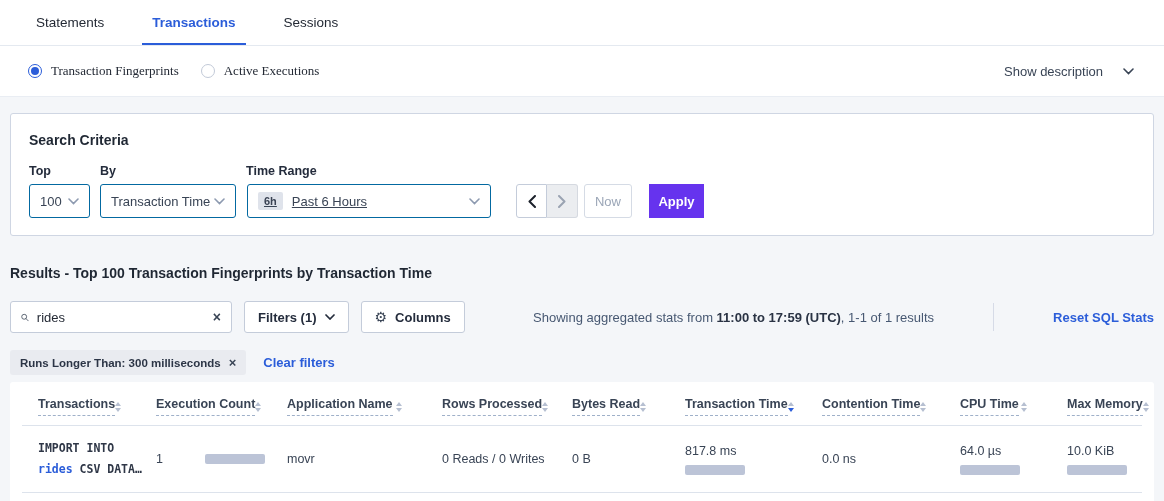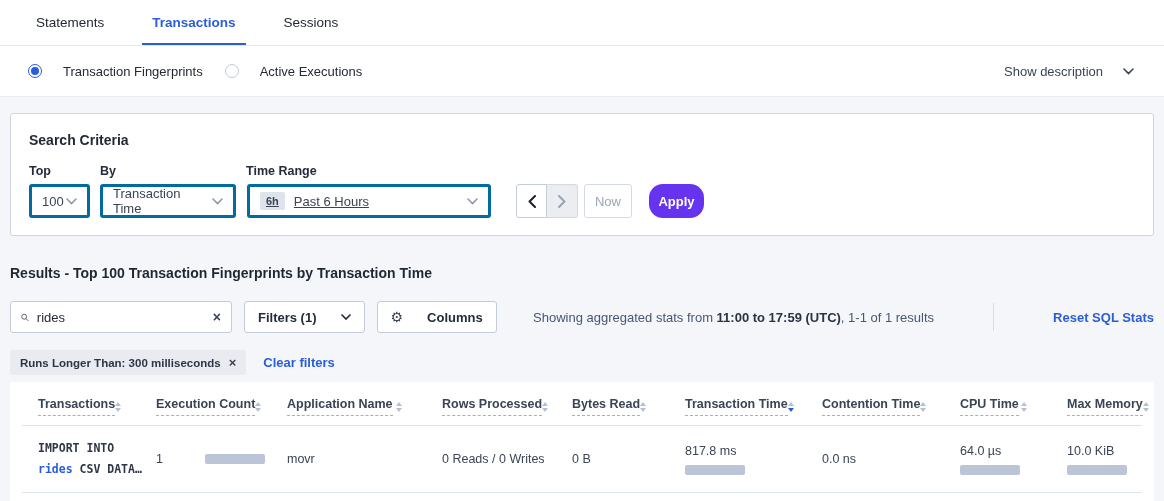--- a/index.html
+++ b/index.html
@@ -7,55 +7,55 @@
   body { font-family:"Liberation Sans", sans-serif; background:#f4f6f9; color:#394455; }
 
   
   .topbar { background:#fff; height:46px; border-bottom:1px solid #e4e9f0; display:flex; align-items:flex-end; padding-left:12px; }
   .tab { font-size:13.5px; color:#242a35; padding:13px 10px; margin:0 14px; cursor:pointer; border-bottom:2px solid transparent; }
   .tab.active { color:#2b5dd9; font-weight:700; border-bottom:2px solid #2b5dd9; }
 
   
   .subbar { background:#fff; height:51px; border-bottom:1px solid #e9edf3; display:flex; align-items:center; justify-content:space-between; padding:0 30px 0 28px; }
   .radio-group { display:flex; align-items:center; gap:22px; }
-  .radio-item { display:flex; gap:21px; cursor:pointer; }
+  .radio-item { display:flex; align-items:center; gap:9px; cursor:pointer;font-family:Liberation Serif, serif; }
   .radio { width:14px; height:14px; border-radius:50%; border:1px solid #c2cad8; background:#fff; position:relative; flex:0 0 auto; }
   .radio-item.checked .radio { border:1.5px solid #2b5dd9; }
   .radio-item.checked .radio::after { content:""; position:absolute; inset:2px; border-radius:50%; background:#2b5dd9; }
   .radio-label { font-size:13px; color:#242a35; }
   .show-desc { display:flex; align-items:center; gap:20px; font-size:13px; color:#394455; cursor:pointer; }
 
   
   .criteria-panel { background:#fff; border:1px solid #cfd6e3; border-radius:3px; margin:16px 10px 0; height:123px; padding:18px 18px 0; }
   .criteria-title { font-size:14px; font-weight:700; color:#1f2733; margin-bottom:16px; }
   .criteria-controls { display:flex; align-items:flex-end; }
   .field { display:flex; flex-direction:column; margin-right:10px; }
   .field-label { font-size:12.5px; font-weight:700; color:#242c3c; margin-bottom:6px; }
-  .select { height:34px; border:3px solid #0369a1; border-radius:3px; background:#fff; display:flex; align-items:center; padding:0 10px; font-size:13px; color:#394455; cursor:pointer; }
+  .select { height:34px; border:1px solid #0369a1; border-radius:3px; background:#fff; display:flex; align-items:center; padding:0 10px; font-size:13px; color:#394455; cursor:pointer; }
   .select .sel-value { flex:1; }
   .sel-top { width:61px; }
   .sel-by { width:136px; }
   .sel-time { width:244px; margin-left:1px;text-decoration:underline; }
   .time-badge { background:#dfe3eb; color:#3a4354; font-size:11px; font-weight:700; border-radius:2px; padding:3px 6px; margin-right:9px; }
   .chev { flex:0 0 auto; }
   .arrow-group { display:flex; margin-left:15px; margin-right:6px; }
   .arrow-btn { width:31px; height:34px; display:flex; align-items:center; justify-content:center; background:#fff; border:1px solid #c4ccda; cursor:pointer; }
   .arrow-btn.prev { border-radius:3px 0 0 3px; }
   .arrow-btn.next { border-radius:0 3px 3px 0; background:#ebedf0; border-color:#d5d9e0; border-left:none; cursor:default; }
   .btn-now { width:48px; height:34px; background:#fff; border:1px solid #d5dbe5; border-radius:3px; color:#9ba6b7; font-size:13px; cursor:pointer; font-family:inherit; }
-  .btn-apply { width:55px; height:34px; margin-left:17px; background:#6633ee; border:none; border-radius:14px; color:#fff; font-size:13px; font-weight:700; cursor:pointer; font-family:inherit; }
+  .btn-apply { width:55px; height:34px; margin-left:17px; background:#6633ee; border:none; border-radius:0; color:#fff; font-size:13px; font-weight:700; cursor:pointer; font-family:inherit; }
 
   
   .results-heading { font-size:14px; font-weight:700; color:#1f2733; margin:29px 10px 0; }
   .results-toolbar { margin:20px 10px 0; display:flex; align-items:center; justify-content:space-between; }
   .toolbar-left { display:flex; align-items:center; }
   .search-box { width:222px; height:32px; border:1px solid #c4ccda; border-radius:3px; background:#fff; display:flex; align-items:center; padding:0 10px; }
   .search-box input { border:none; outline:none; flex:1; font-size:13px; color:#242a35; margin-left:8px; font-family:inherit; background:transparent; }
   .clear-x { color:#394455; font-weight:700; font-size:14px; cursor:pointer; line-height:1; }
-  .tool-btn { height:32px; border:1px solid #c4ccda; border-radius:3px; background:#fff; display:flex; align-items:center; gap:24px; padding:14px 13px; font-size:13px; font-weight:700; color:#242c3c; margin-left:12px; cursor:pointer; }
+  .tool-btn { height:32px; border:1px solid #c4ccda; border-radius:3px; background:#fff; display:flex; align-items:center; gap:8px; padding:14px 13px; font-size:13px; font-weight:700; color:#242c3c; margin-left:12px; cursor:pointer; }
   .gear { font-size:14px; font-weight:400; color:#394455; }
   .toolbar-right { display:flex; align-items:center;gap:46px; }
   .stats-text { font-size:13px; color:#475872; }
   .stats-text b { color:#2a3344; }
   .v-divider { width:1px; height:28px; background:#d6dbe7; margin:0 13px; }
   .link { color:#2b5dd9; font-size:13px; font-weight:600; cursor:pointer; white-space:nowrap; }
 
   
   .filter-row { margin:17px 10px 0; display:flex; align-items:center; }
   .chip { background:#e9ebf0; border-radius:3px; padding:6px 10px; font-size:11.5px; font-weight:700; color:#2c3546; display:flex; align-items:center; gap:8px; }

